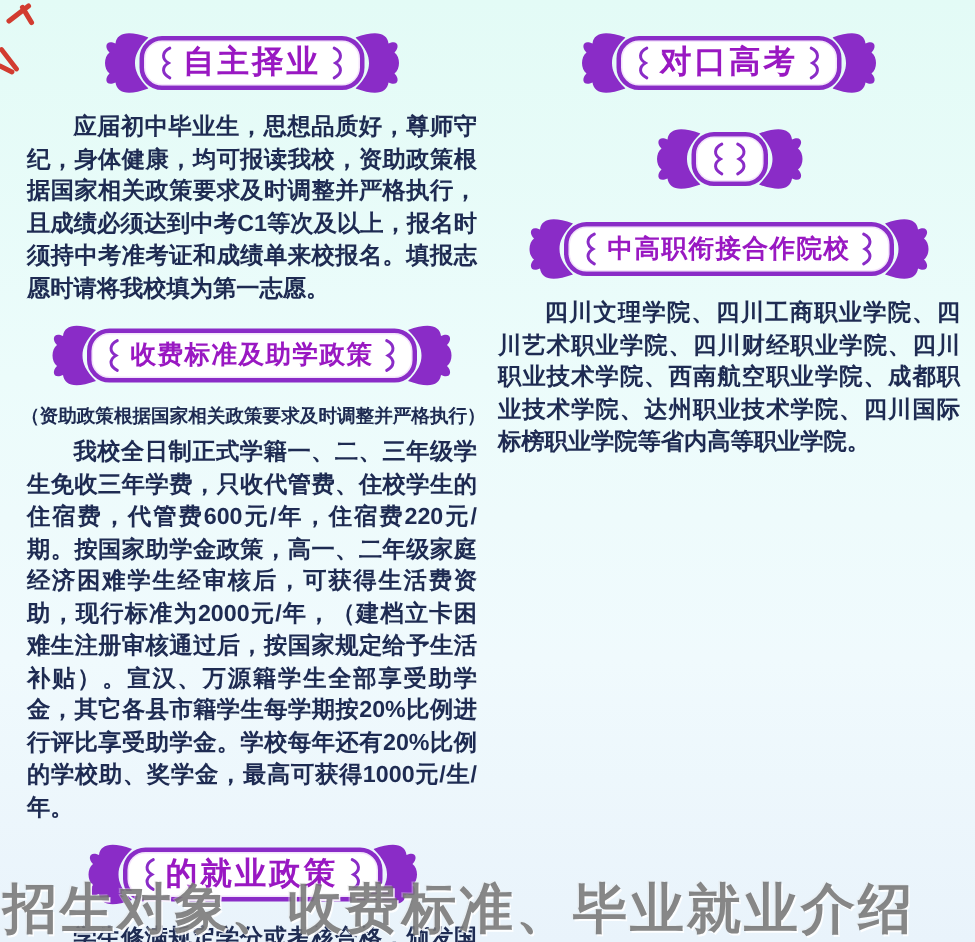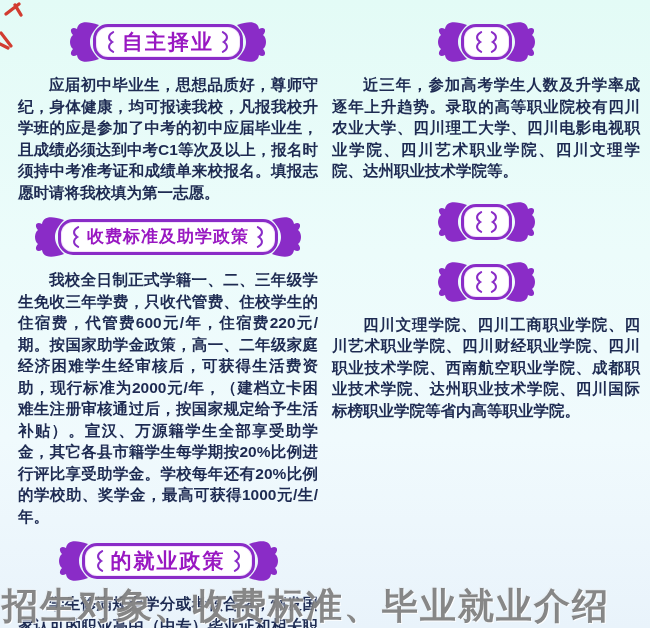--- a/index.html
+++ b/index.html
@@ -113,41 +113,42 @@
               </svg>
             <span class="badge-title">自主择业</span>
             <svg width="9" height="24" viewBox="0 0 10 26" style="transform:scaleX(-1)">
                 <path d="M8 2 C2 5 2 10 7 13 C2 16 2 21 8 24" stroke="#8a2cc7" stroke-width="2.2" fill="none" stroke-linecap="round"></path>
               </svg>
           </span>
           <svg class="orn flip" width="30" height="46" viewBox="0 0 30 46">
             <path d="M30 6 C16 1 9 3 8 10 C2 7 0 12 4 16 C0 19 0 27 4 30 C0 34 2 39 8 36 C9 43 16 45 30 40 C23 33 21 28 21 23 C21 18 23 13 30 6 Z" fill="#8a2cc7"></path>
           </svg>
         </div>
-        <p class="body-text">应届初中毕业生，思想品质好，尊师守纪，身体健康，均可报读我校，凡报我校升学班的应是参加了中考的初中应届毕业生，且成绩必须达到中考C1等次及以上，报名时须持中考准考证和成绩单来校报名。填报志愿时请将我校填为第一志愿。</p>
+        <p class="body-text">应届初中毕业生，思想品质好，尊师守纪，身体健康，均可报读我校，资助政策根据国家相关政策要求及时调整并严格执行，且成绩必须达到中考C1等次及以上，报名时须持中考准考证和成绩单来校报名。填报志愿时请将我校填为第一志愿。</p>
       </div>
 
       <div class="sec">
         <div class="badge small">
           <svg class="orn" width="30" height="46" viewBox="0 0 30 46">
             <path d="M30 6 C16 1 9 3 8 10 C2 7 0 12 4 16 C0 19 0 27 4 30 C0 34 2 39 8 36 C9 43 16 45 30 40 C23 33 21 28 21 23 C21 18 23 13 30 6 Z" fill="#8a2cc7"></path>
           </svg>
           <span class="pill">
             <svg width="9" height="24" viewBox="0 0 10 26">
                 <path d="M8 2 C2 5 2 10 7 13 C2 16 2 21 8 24" stroke="#8a2cc7" stroke-width="2.2" fill="none" stroke-linecap="round"></path>
               </svg>
             <span class="badge-title">收费标准及助学政策</span>
             <svg width="9" height="24" viewBox="0 0 10 26" style="transform:scaleX(-1)">
                 <path d="M8 2 C2 5 2 10 7 13 C2 16 2 21 8 24" stroke="#8a2cc7" stroke-width="2.2" fill="none" stroke-linecap="round"></path>
               </svg>
           </span>
           <svg class="orn flip" width="30" height="46" viewBox="0 0 30 46">
             <path d="M30 6 C16 1 9 3 8 10 C2 7 0 12 4 16 C0 19 0 27 4 30 C0 34 2 39 8 36 C9 43 16 45 30 40 C23 33 21 28 21 23 C21 18 23 13 30 6 Z" fill="#8a2cc7"></path>
           </svg>
         </div>
+        <p class="note">（资助政策根据国家相关政策要求及时调整并严格执行）</p>
         <p class="body-text">我校全日制正式学籍一、二、三年级学生免收三年学费，只收代管费、住校学生的住宿费，代管费600元/年，住宿费220元/期。按国家助学金政策，高一、二年级家庭经济困难学生经审核后，可获得生活费资助，现行标准为2000元/年，（建档立卡困难生注册审核通过后，按国家规定给予生活补贴）。宣汉、万源籍学生全部享受助学金，其它各县市籍学生每学期按20%比例进行评比享受助学金。学校每年还有20%比例的学校助、奖学金，最高可获得1000元/生/年。</p>
       </div>
 
       <div class="sec">
         <div class="badge">
           <svg class="orn" width="30" height="46" viewBox="0 0 30 46">
             <path d="M30 6 C16 1 9 3 8 10 C2 7 0 12 4 16 C0 19 0 27 4 30 C0 34 2 39 8 36 C9 43 16 45 30 40 C23 33 21 28 21 23 C21 18 23 13 30 6 Z" fill="#8a2cc7"></path>
           </svg>
           <span class="pill">
             <svg width="9" height="24" viewBox="0 0 10 26">
@@ -171,29 +172,29 @@
 
       <div class="sec">
         <div class="badge">
           <svg class="orn" width="30" height="46" viewBox="0 0 30 46">
             <path d="M30 6 C16 1 9 3 8 10 C2 7 0 12 4 16 C0 19 0 27 4 30 C0 34 2 39 8 36 C9 43 16 45 30 40 C23 33 21 28 21 23 C21 18 23 13 30 6 Z" fill="#8a2cc7"></path>
           </svg>
           <span class="pill">
             <svg width="9" height="24" viewBox="0 0 10 26">
                 <path d="M8 2 C2 5 2 10 7 13 C2 16 2 21 8 24" stroke="#8a2cc7" stroke-width="2.2" fill="none" stroke-linecap="round"></path>
               </svg>
-            <svg width="9" height="24" viewBox="0 0 10 26" style="transform:scaleX(-1)">
-                <path d="M8 2 C2 5 2 10 7 13 C2 16 2 21 8 24" stroke="#8a2cc7" stroke-width="2.2" fill="none" stroke-linecap="round"></path>
-              </svg>
-          </span>
-          <svg class="orn flip" width="30" height="46" viewBox="0 0 30 46">
-            <path d="M30 6 C16 1 9 3 8 10 C2 7 0 12 4 16 C0 19 0 27 4 30 C0 34 2 39 8 36 C9 43 16 45 30 40 C23 33 21 28 21 23 C21 18 23 13 30 6 Z" fill="#8a2cc7"></path>
-          </svg>
-        </div>
-        <p class="body-text">近三年，参加高考学生人数及升学率成逐年上升趋势。录取的高等职业院校有四川农业大学、四川理工大学、四川电影电视职业学院、四川艺术职业学院、四川文理学院、达州职业技术学院等。</p>
+            <span class="badge-title">对口高考</span>
+            <svg width="9" height="24" viewBox="0 0 10 26" style="transform:scaleX(-1)">
+                <path d="M8 2 C2 5 2 10 7 13 C2 16 2 21 8 24" stroke="#8a2cc7" stroke-width="2.2" fill="none" stroke-linecap="round"></path>
+              </svg>
+          </span>
+          <svg class="orn flip" width="30" height="46" viewBox="0 0 30 46">
+            <path d="M30 6 C16 1 9 3 8 10 C2 7 0 12 4 16 C0 19 0 27 4 30 C0 34 2 39 8 36 C9 43 16 45 30 40 C23 33 21 28 21 23 C21 18 23 13 30 6 Z" fill="#8a2cc7"></path>
+          </svg>
+        </div>
       </div>
 
       <div class="sec" style="margin-top:16px;">
         <div class="badge">
           <svg class="orn" width="30" height="46" viewBox="0 0 30 46">
             <path d="M30 6 C16 1 9 3 8 10 C2 7 0 12 4 16 C0 19 0 27 4 30 C0 34 2 39 8 36 C9 43 16 45 30 40 C23 33 21 28 21 23 C21 18 23 13 30 6 Z" fill="#8a2cc7"></path>
           </svg>
           <span class="pill">
             <svg width="9" height="24" viewBox="0 0 10 26">
                 <path d="M8 2 C2 5 2 10 7 13 C2 16 2 21 8 24" stroke="#8a2cc7" stroke-width="2.2" fill="none" stroke-linecap="round"></path>
@@ -210,20 +211,21 @@
 
       <div class="sec" style="margin-top:12px;">
         <div class="badge small">
           <svg class="orn" width="30" height="46" viewBox="0 0 30 46">
             <path d="M30 6 C16 1 9 3 8 10 C2 7 0 12 4 16 C0 19 0 27 4 30 C0 34 2 39 8 36 C9 43 16 45 30 40 C23 33 21 28 21 23 C21 18 23 13 30 6 Z" fill="#8a2cc7"></path>
           </svg>
           <span class="pill">
             <svg width="9" height="24" viewBox="0 0 10 26">
                 <path d="M8 2 C2 5 2 10 7 13 C2 16 2 21 8 24" stroke="#8a2cc7" stroke-width="2.2" fill="none" stroke-linecap="round"></path>
               </svg>
+            <span class="badge-title">中高职衔接合作院校</span>
             <svg width="9" height="24" viewBox="0 0 10 26" style="transform:scaleX(-1)">
                 <path d="M8 2 C2 5 2 10 7 13 C2 16 2 21 8 24" stroke="#8a2cc7" stroke-width="2.2" fill="none" stroke-linecap="round"></path>
               </svg>
           </span>
           <svg class="orn flip" width="30" height="46" viewBox="0 0 30 46">
             <path d="M30 6 C16 1 9 3 8 10 C2 7 0 12 4 16 C0 19 0 27 4 30 C0 34 2 39 8 36 C9 43 16 45 30 40 C23 33 21 28 21 23 C21 18 23 13 30 6 Z" fill="#8a2cc7"></path>
           </svg>
         </div>
         <p class="body-text">四川文理学院、四川工商职业学院、四川艺术职业学院、四川财经职业学院、四川职业技术学院、西南航空职业学院、成都职业技术学院、达州职业技术学院、四川国际标榜职业学院等省内高等职业学院。</p>
       </div>

